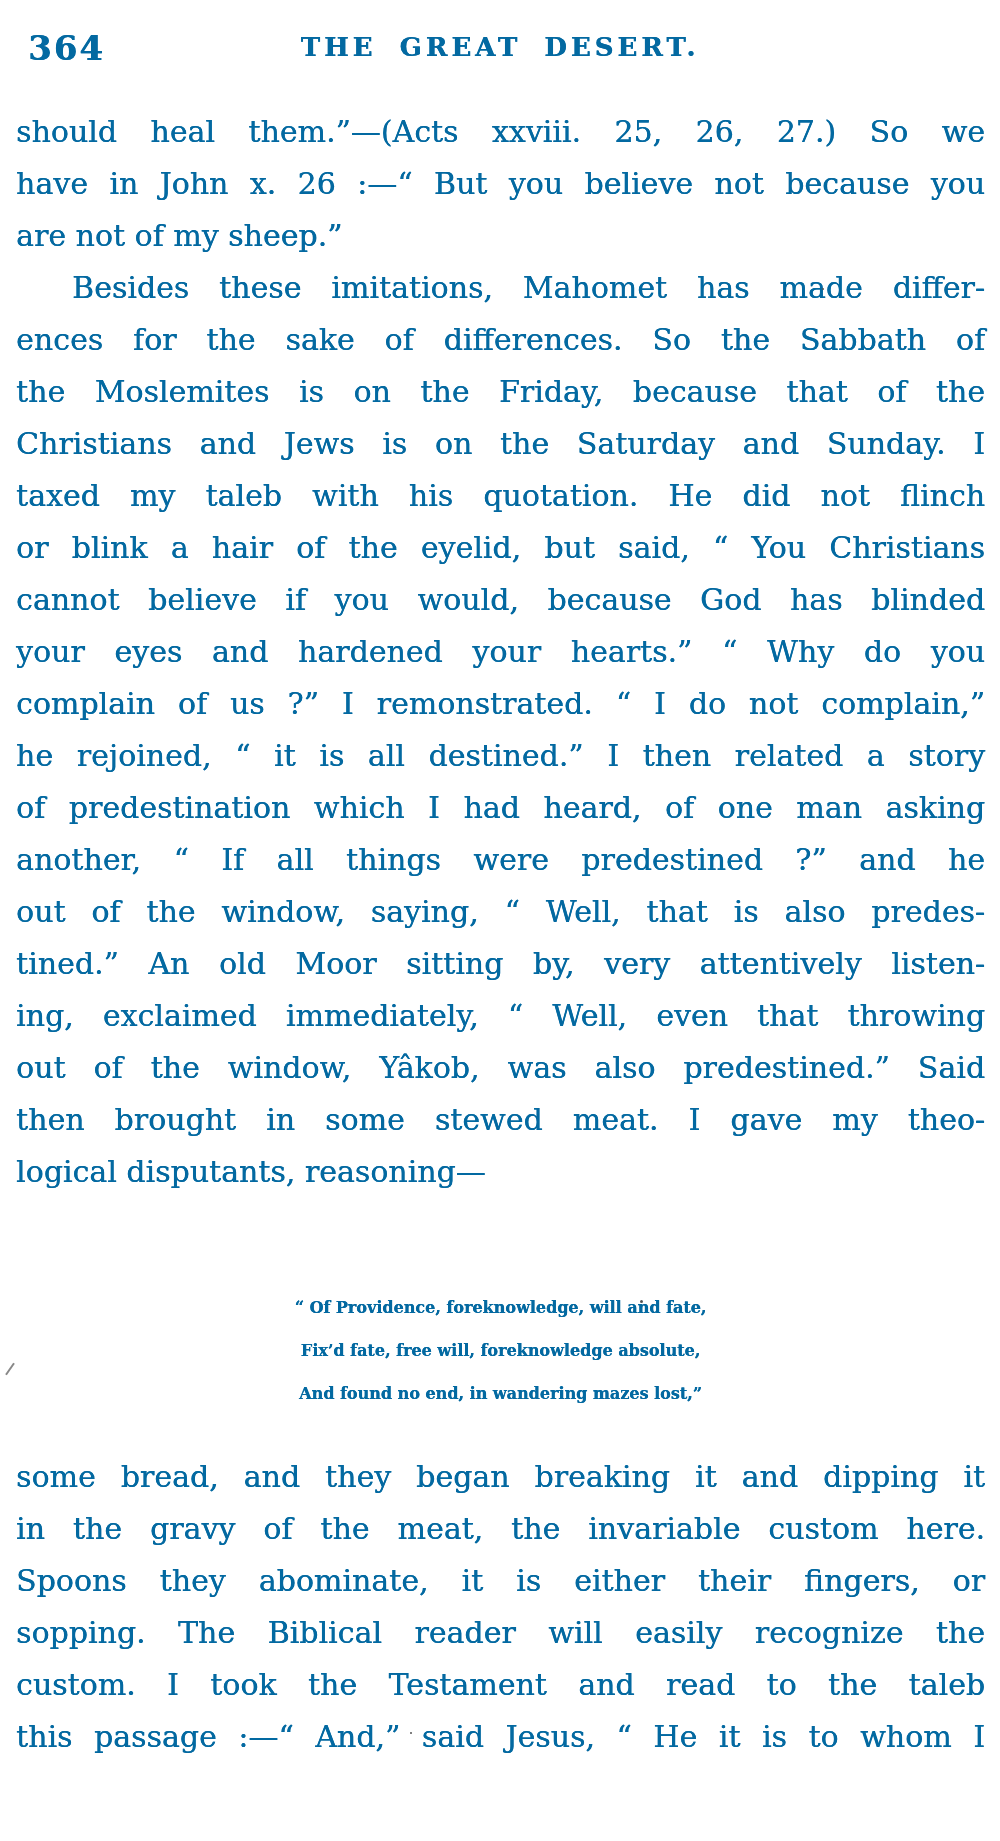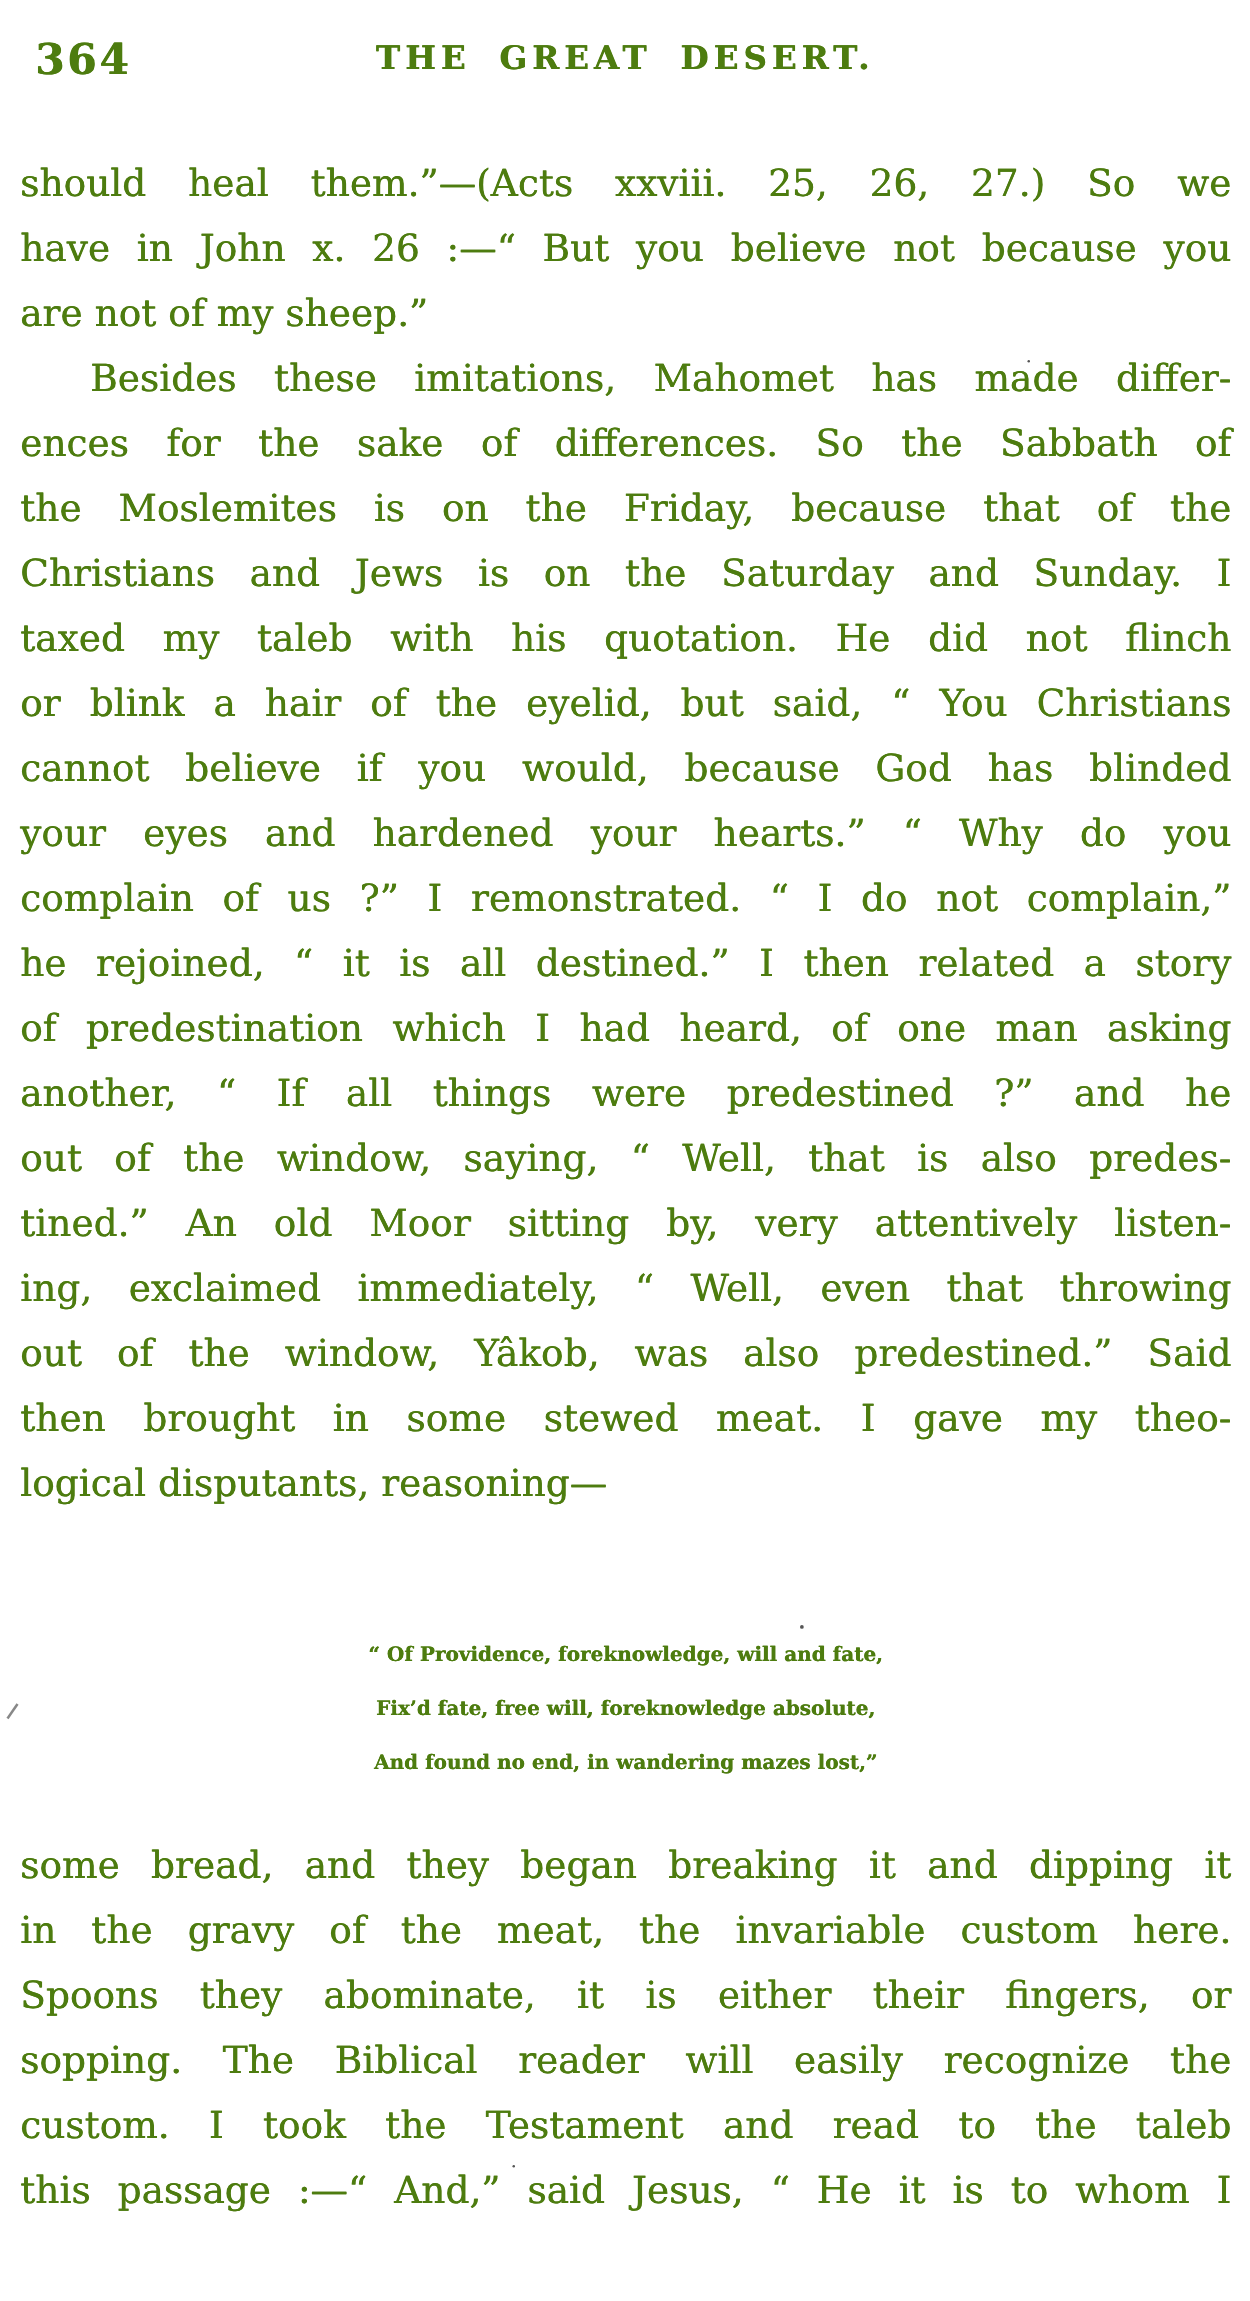--- a/index.html
+++ b/index.html
@@ -5,21 +5,21 @@
   html, body {
     margin: 0;
     padding: 0;
     background: #ffffff;
   }
   .page {
     position: relative;
     width: 1000px;
     height: 1841px;
     background: #ffffff;
-    color: #4d7c0f;
+    color: #0369a1;
     font-family: "DejaVu Serif", "Liberation Serif", serif;
     overflow: hidden;
   }
   
   .header {
     position: absolute;
     top: 28px;
     left: 0;
     width: 100%;
     height: 48px;
@@ -43,21 +43,21 @@
     font-weight: bold;
     letter-spacing: 4px;
     word-spacing: 10px;
     text-shadow: 0.4px 0 0 currentColor;
   }
   
   .textblock {
     position: absolute;
     left: 16px;
     right: 15px;
-    top: 122px;
+    top: 106px;
   }
   .para .line {
     font-size: 30px;
     line-height: 52px;
     text-align: justify;
     text-align-last: justify;
     white-space: normal;
     text-shadow: 0.35px 0 0 currentColor;
   }
   .para.p1 .line:last-child,

